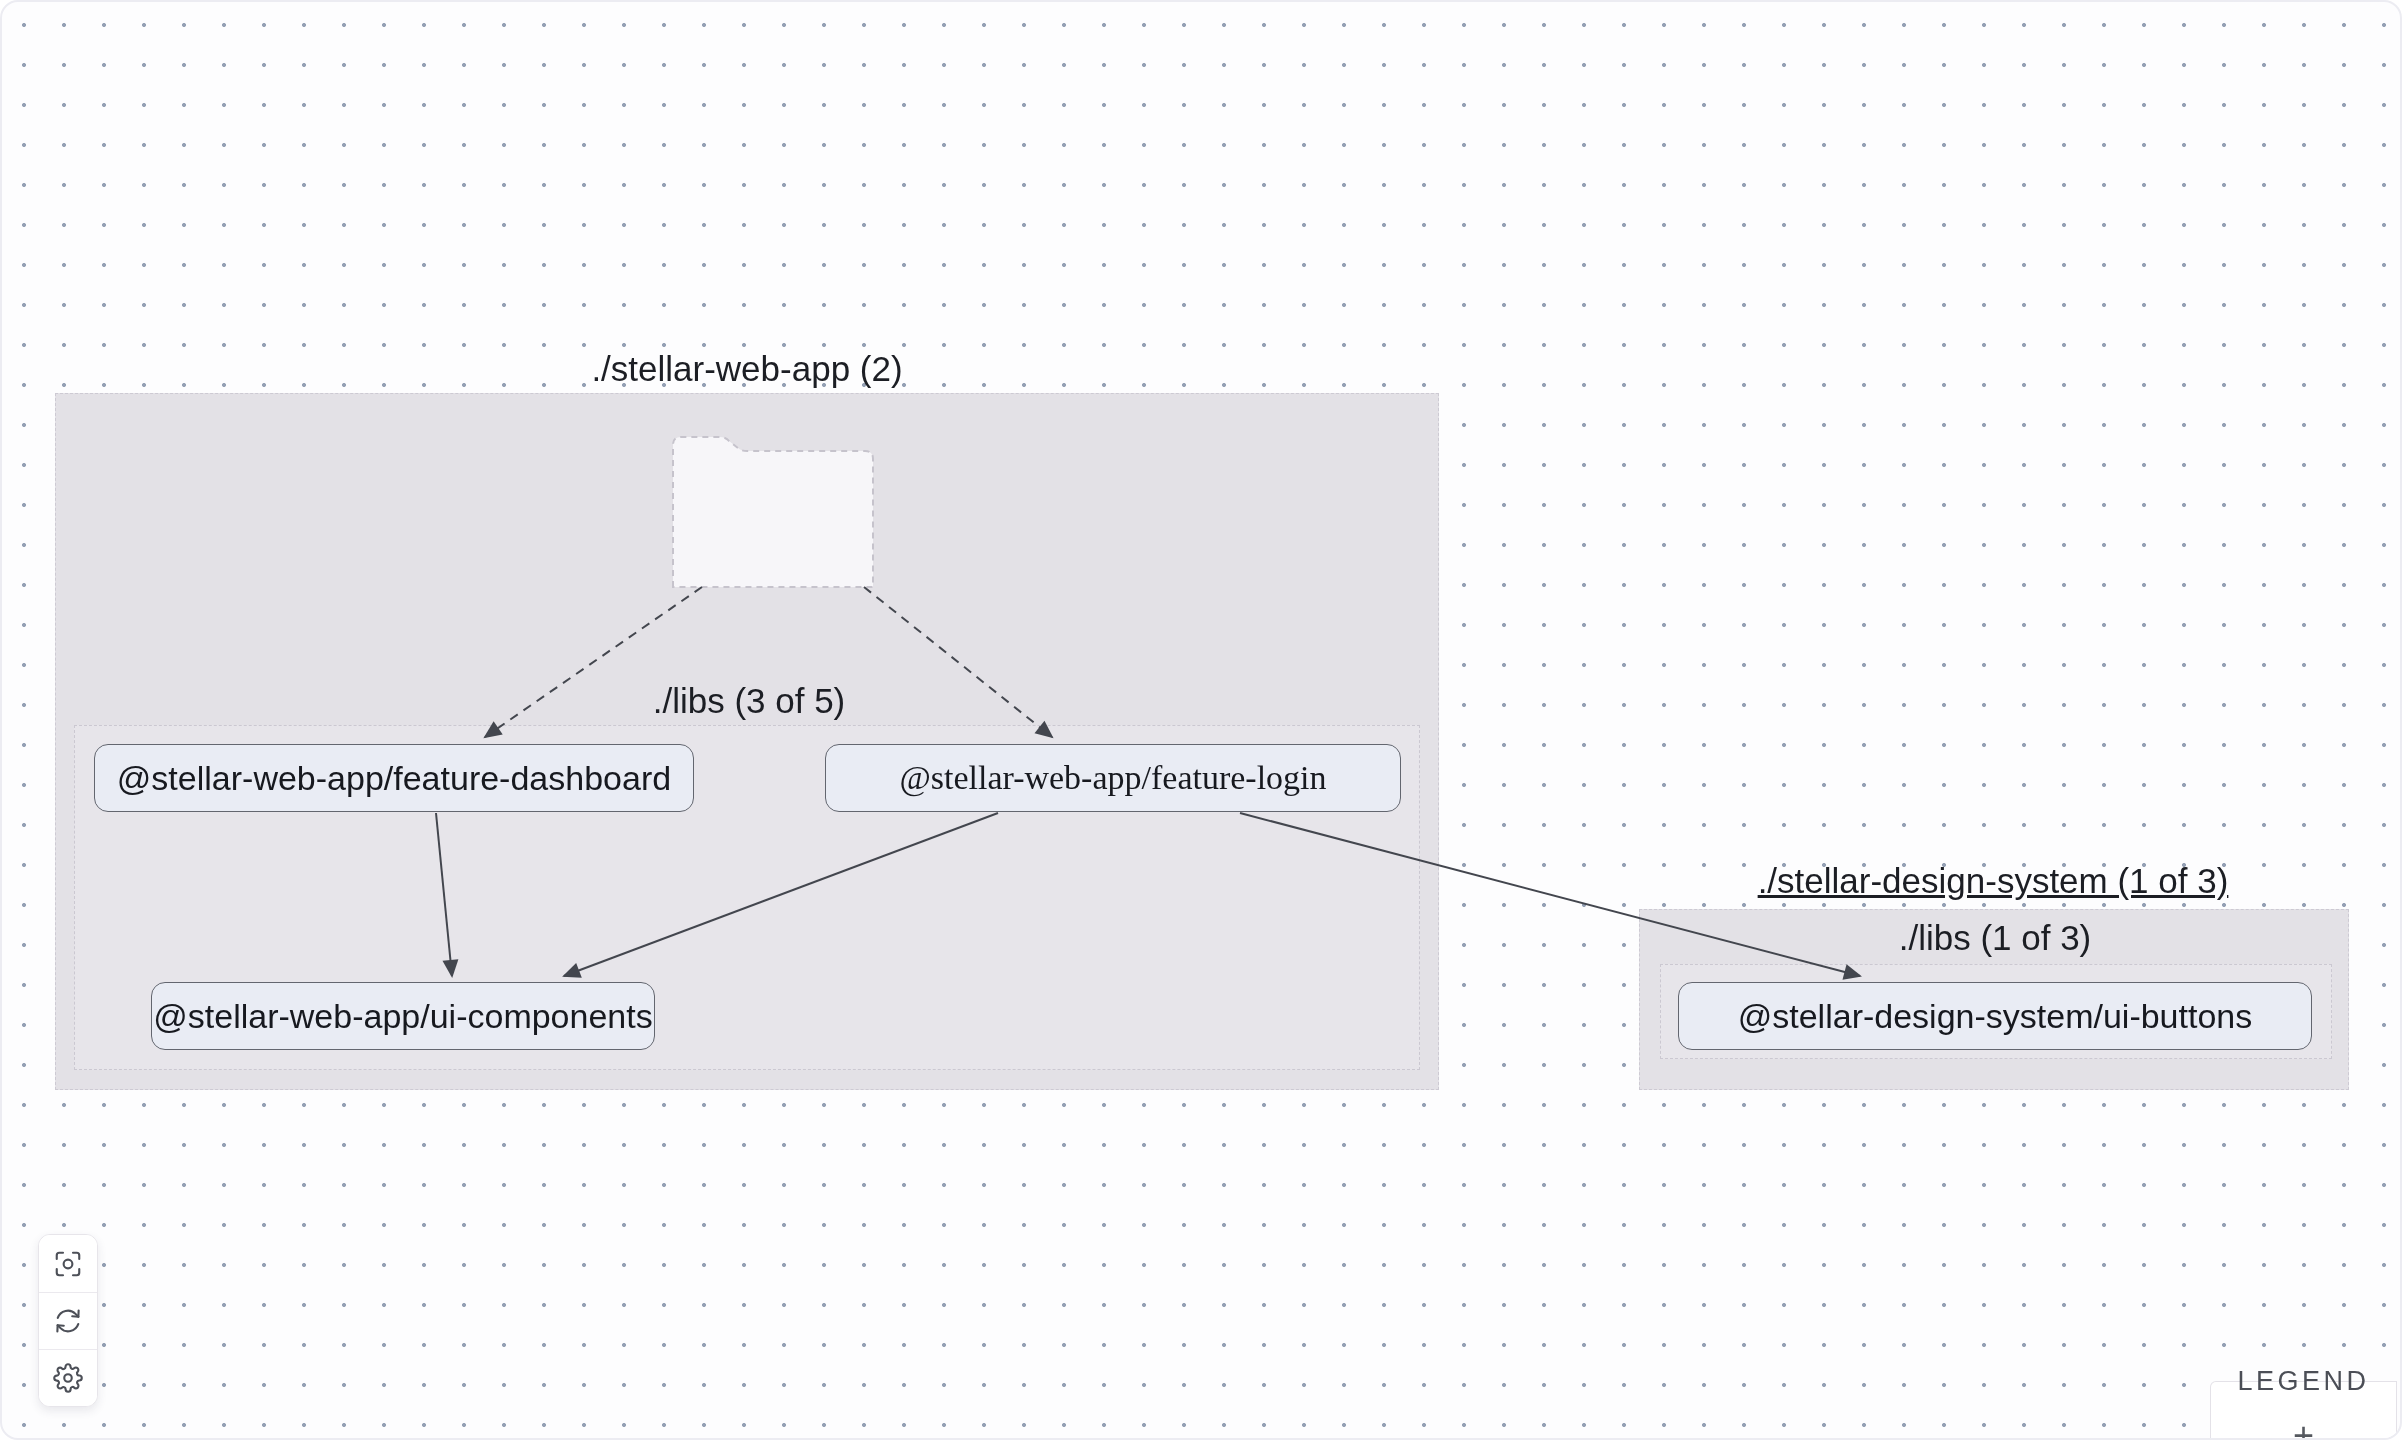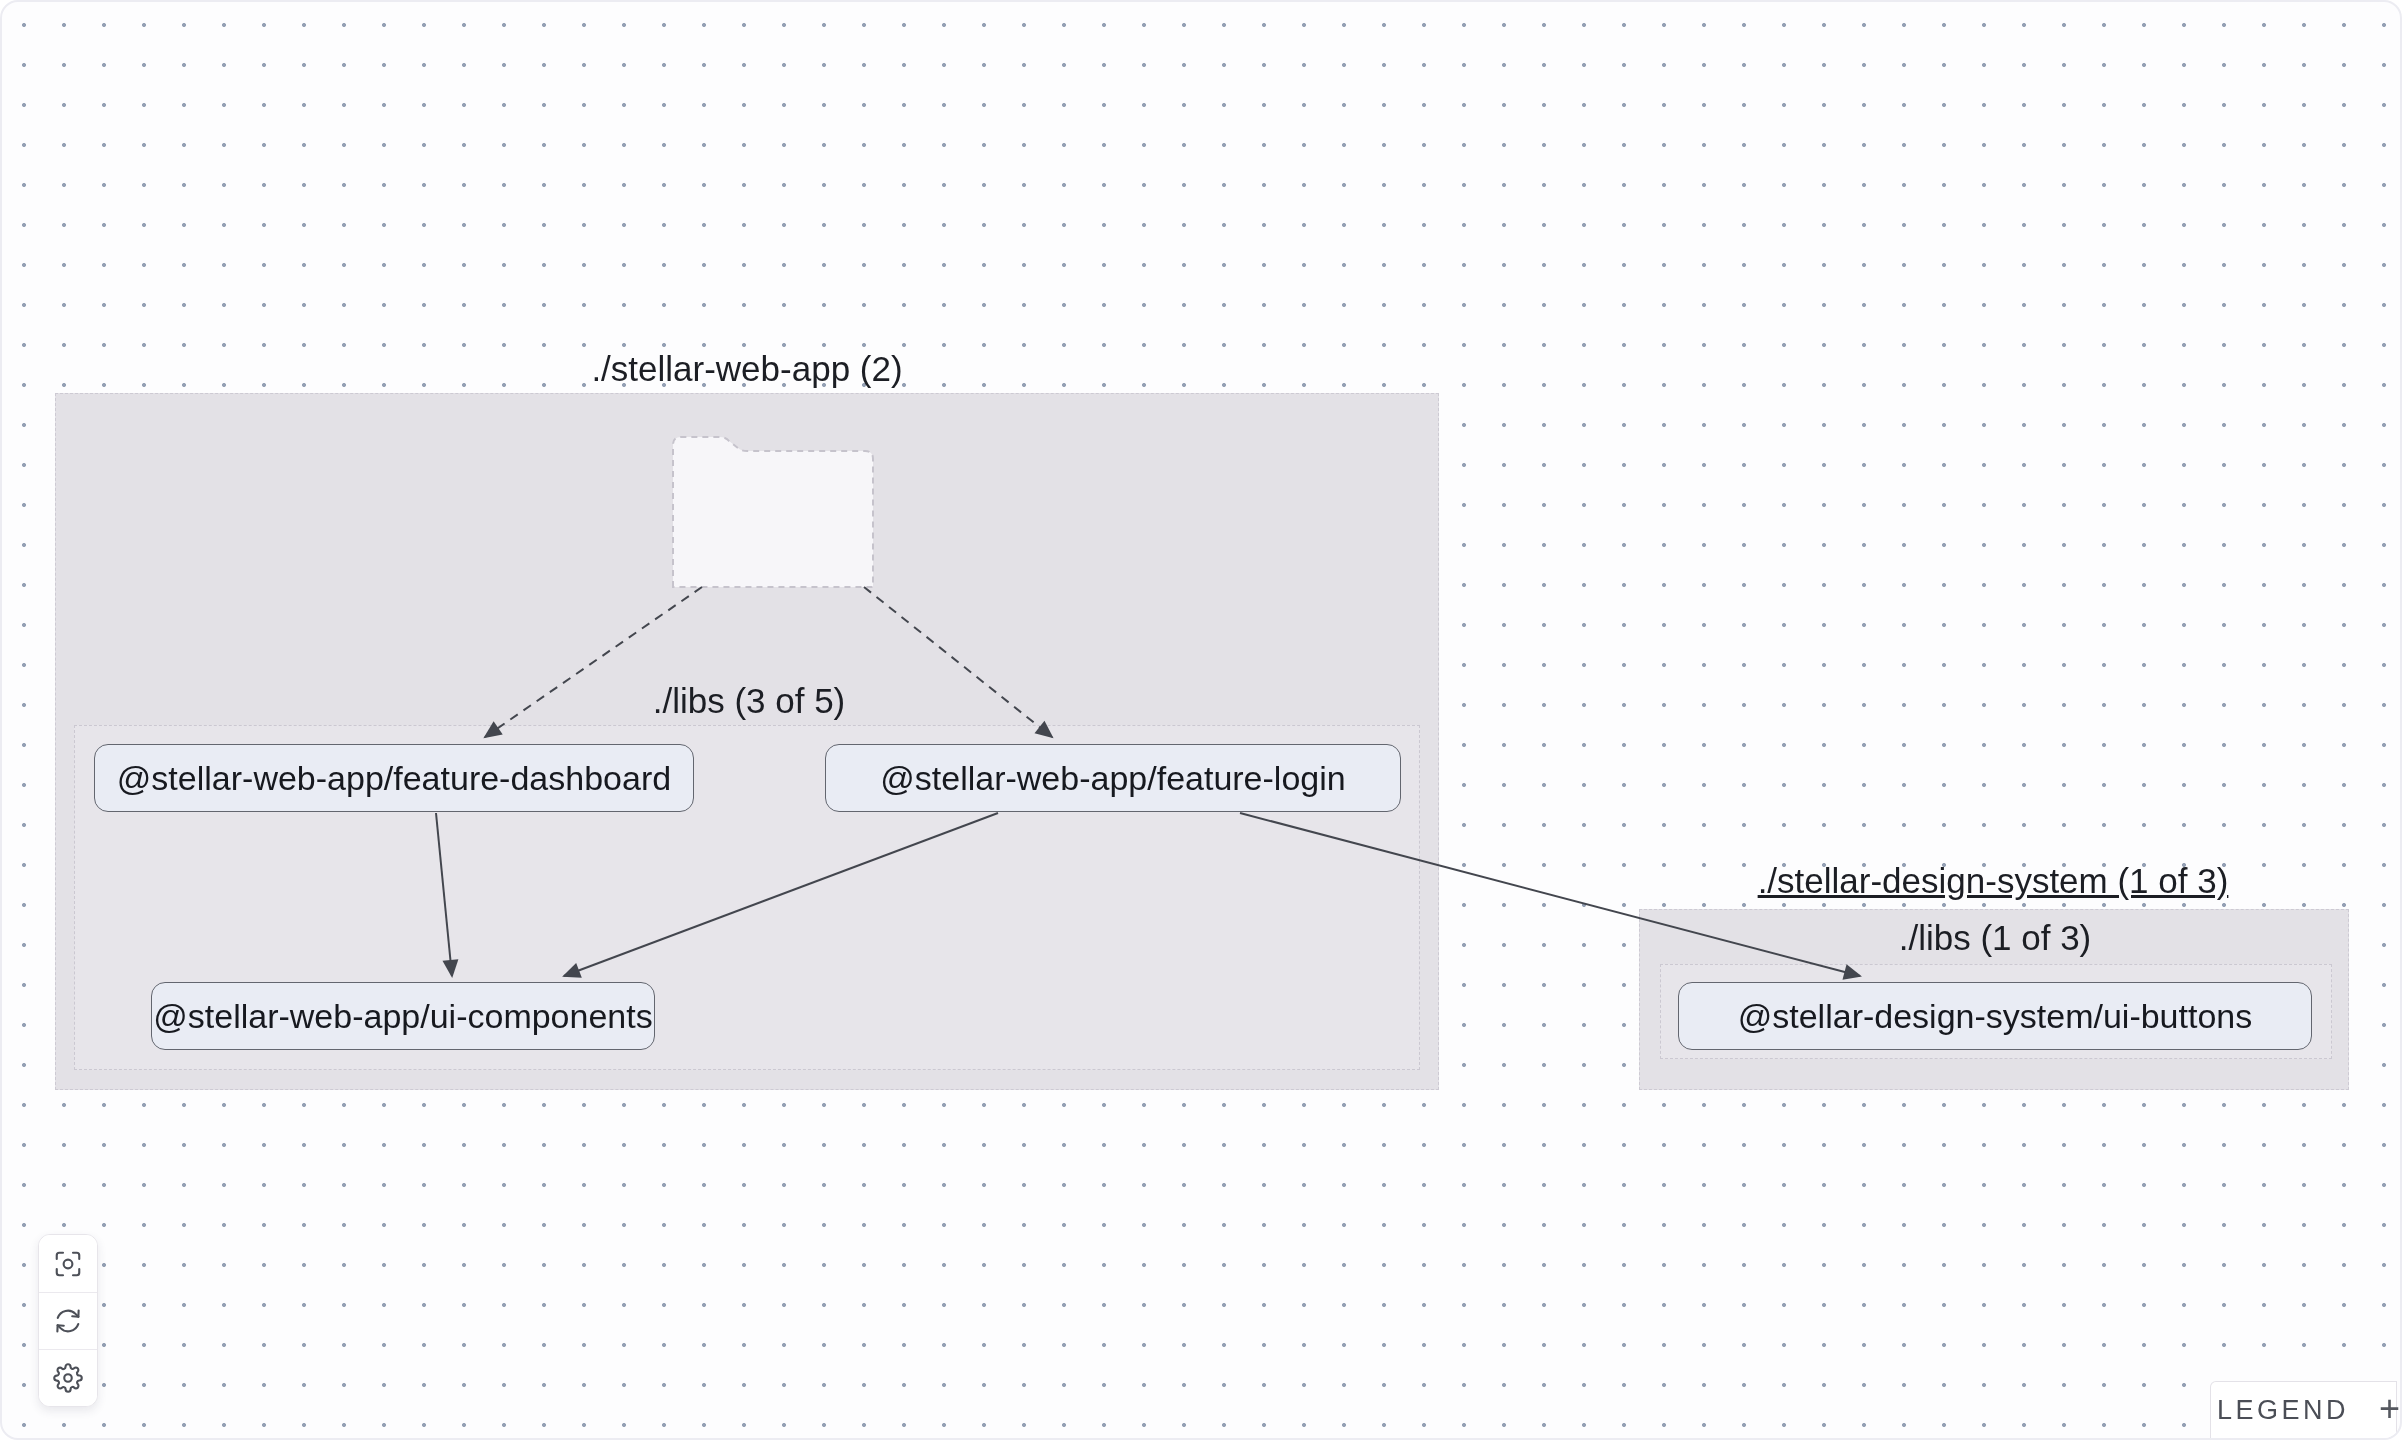--- a/index.html
+++ b/index.html
@@ -70,23 +70,24 @@
     background:#ffffff;border:none;cursor:pointer;padding:0;
   }
   .ctrl-btn + .ctrl-btn{border-top:1px solid #ebe9ee;}
   .ctrl-btn svg{stroke:#4d5058;fill:none;stroke-width:1.7;stroke-linecap:round;stroke-linejoin:round;}
   .legend-btn{
     position:absolute;right:3px;bottom:0;
     width:187px;height:57px;
     background:#ffffff;
     border:1px solid #e4e2e8;border-bottom:none;
     border-radius:6px 0 0 0;
-    display:flex;align-items:center;justify-content:space-between;gap:30px;
+    display:flex;align-items:center;justify-content:center;gap:24px;
     cursor:pointer;
     box-sizing:border-box;
+    flex-direction:column;
   }
   .legend-text{font-size:27px;letter-spacing:3.5px;color:#4b4e56;}
   .legend-plus{font-size:36px;font-weight:300;color:#55585f;line-height:1;margin-top:-3px;}
 </style>
 </head>
 <body>
 
 <div class="canvas">
 
   <div class="group" style="left:53px;top:391px;width:1384px;height:697px;"></div>
@@ -112,21 +113,21 @@
       </marker>
     </defs>
     <line x1="700" y1="585" x2="483" y2="735" stroke="#43464e" stroke-width="2" stroke-dasharray="9 7" marker-end="url(#arrow)"></line>
     <line x1="862" y1="585" x2="1050" y2="735" stroke="#43464e" stroke-width="2" stroke-dasharray="9 7" marker-end="url(#arrow)"></line>
     <line x1="434" y1="811" x2="450" y2="974" stroke="#43464e" stroke-width="2" marker-end="url(#arrow)"></line>
     <line x1="996" y1="811" x2="562" y2="974" stroke="#43464e" stroke-width="2" marker-end="url(#arrow)"></line>
     <line x1="1238" y1="811" x2="1858" y2="974" stroke="#43464e" stroke-width="2" marker-end="url(#arrow)"></line>
   </svg>
 
   <div class="node" style="left:92px;top:742px;width:600px;">@stellar-web-app/feature-dashboard</div>
-  <div class="node" style="left:823px;top:742px;width:576px;">@stellar-web-app/feature-login</div>
+  <div class="node" style="left:823px;top:742px;width:576px;font-family:Liberation Serif, serif;">@stellar-web-app/feature-login</div>
   <div class="node" style="left:149px;top:980px;width:504px;">@stellar-web-app/ui-components</div>
   <div class="node" style="left:1676px;top:980px;width:634px;">@stellar-design-system/ui-buttons</div>
 
   <div class="controls">
     <button class="ctrl-btn">
       <svg width="30" height="30" viewBox="0 0 24 24">
         <path d="M3 8V5a2 2 0 0 1 2-2h3"></path>
         <path d="M16 3h3a2 2 0 0 1 2 2v3"></path>
         <path d="M21 16v3a2 2 0 0 1-2 2h-3"></path>
         <path d="M8 21H5a2 2 0 0 1-2-2v-3"></path>

